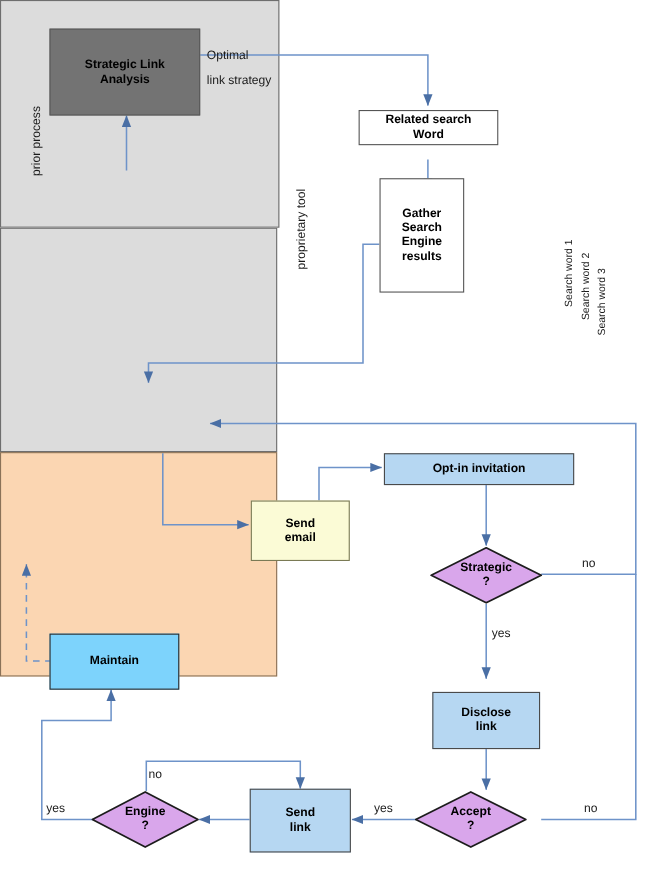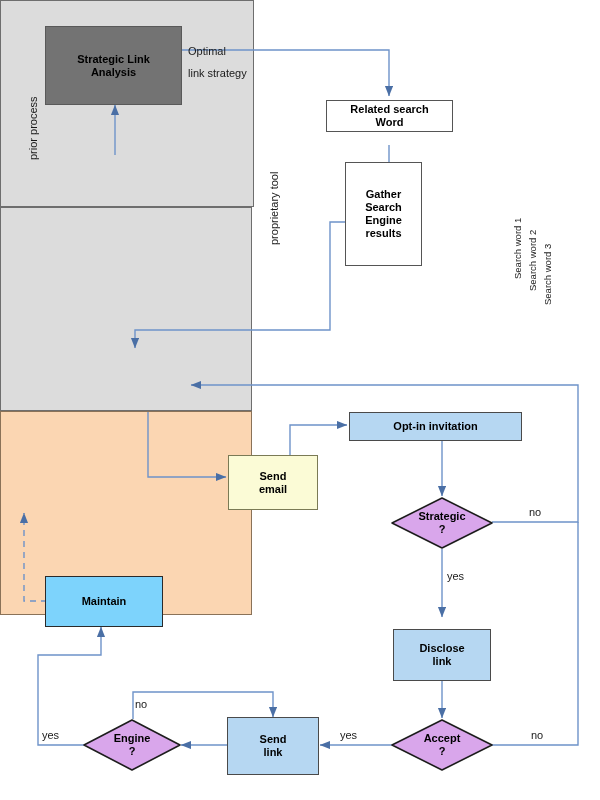--- a/index.html
+++ b/index.html
@@ -178,21 +178,21 @@
     <svg width="104" height="54" viewBox="0 0 104 54">
       <path d="M52,2 L102,27 L52,52 L2,27 Z" fill="#D9A6EB" stroke="#1d1d1d" stroke-width="1.6" stroke-linejoin="round"></path>
     </svg>
     <div class="diamond-text">Strategic
 ?</div>
   </div>
 
   <div class="node nd-blue" style="left:393px;top:617px;width:98px;height:52px;margin-top:12px;">Disclose
 link</div>
 
-  <div class="diamond-wrap" style="left:390px;top:718px;width:104px;height:54px;">
+  <div class="diamond-wrap" style="left:376px;top:718px;width:104px;height:54px;">
     <svg width="104" height="54" viewBox="0 0 104 54">
       <path d="M52,2 L102,27 L52,52 L2,27 Z" fill="#D9A6EB" stroke="#1d1d1d" stroke-width="1.6" stroke-linejoin="round"></path>
     </svg>
     <div class="diamond-text">Accept
 ?</div>
   </div>
 
   <div class="node nd-blue" style="left:227px;top:717px;width:92px;height:58px;">Send
 link</div>
 

